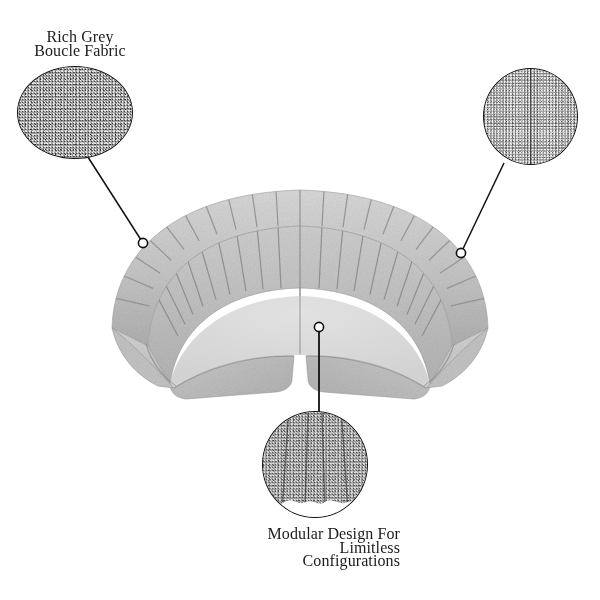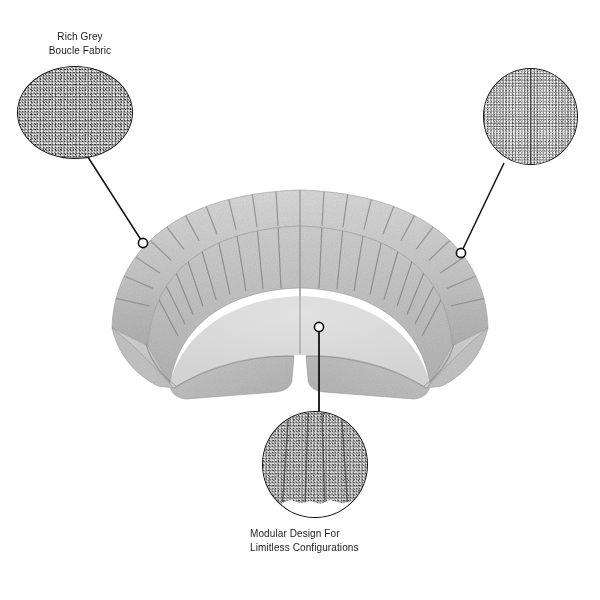--- a/index.html
+++ b/index.html
@@ -10,29 +10,30 @@
     position:relative;
     overflow:hidden;
     -webkit-font-smoothing:antialiased;
   }
   .stage{position:absolute;left:0;top:0;width:600px;height:600px;}
 
   
   .label{
     position:absolute;
     color:#1b1b1b;
-    font-size:10px;
+    font-size:16px;
     line-height:13.5px;
     text-align:center;
     white-space:pre-line;
     letter-spacing:.1px;
+    font-family:Liberation Serif, serif;
   }
   #label-left{left:0px;top:30px;width:160px;text-align:center;}
   #label-right{left:400px;top:44px;width:200px;text-align:center;}
-  #label-bottom{left:250px;top:527px;width:160px;text-align:left;}
+  #label-bottom{left:240px;top:527px;width:160px;text-align:right;}
 
   
   .circle{
     position:absolute;
     border-radius:50%;
     border:1.6px solid #141414;
     overflow:hidden;
     box-sizing:border-box;
     background:#9b9b9b;
   }

